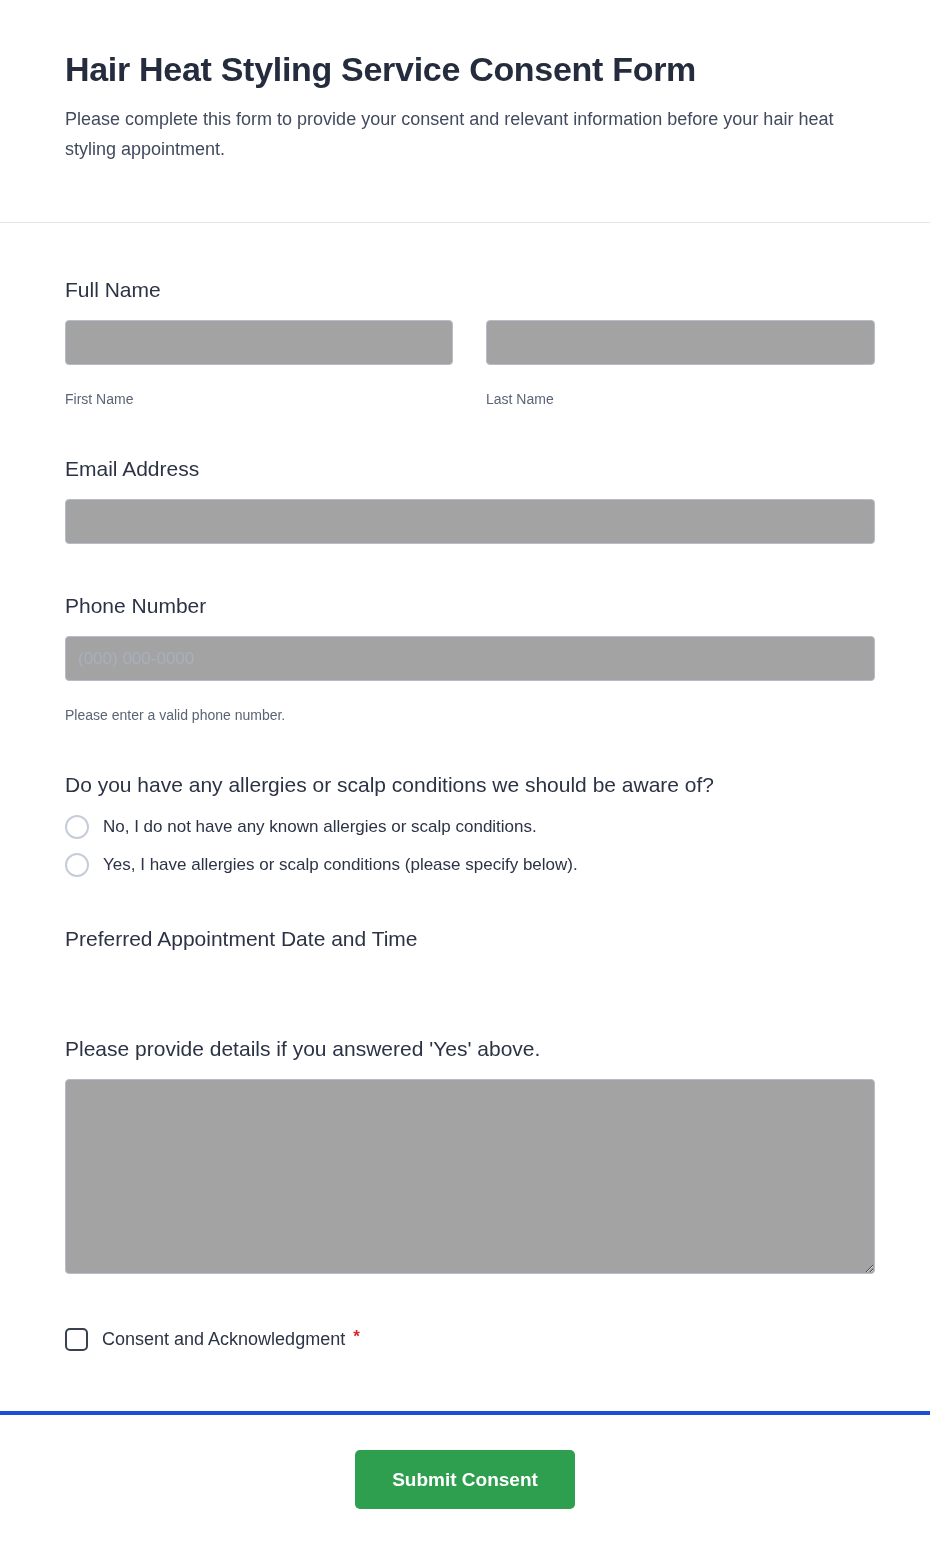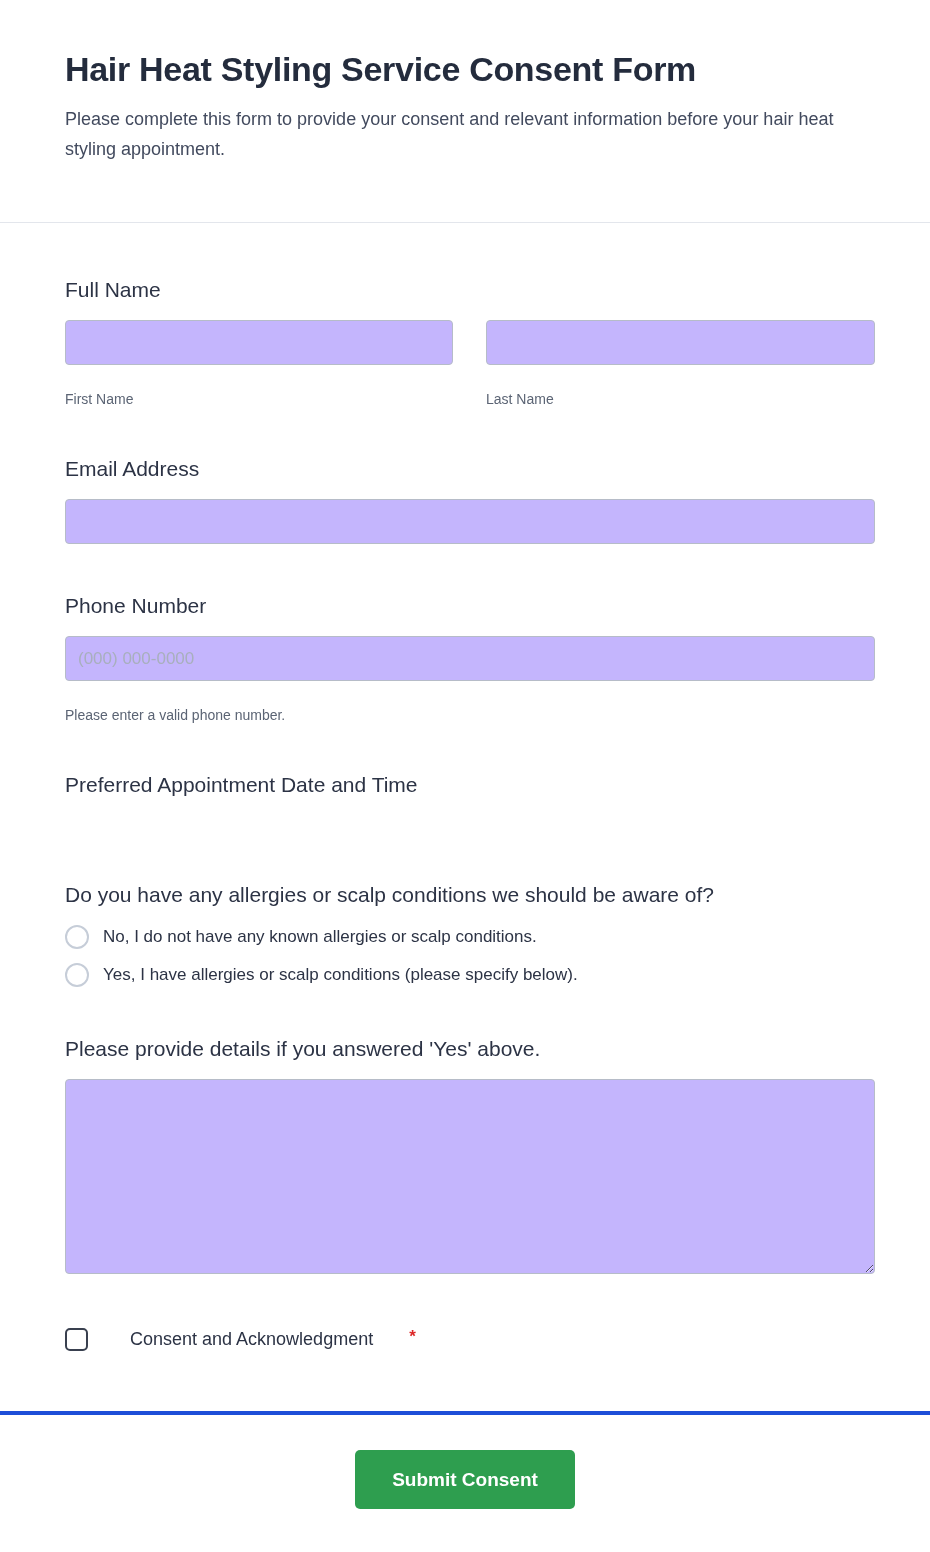--- a/index.html
+++ b/index.html
@@ -51,21 +51,21 @@
   }
   .row { display: flex; gap: 33px; }
   .col { flex: 1; max-width: 388px; }
   .col-wide { flex: 1; max-width: 390px; }
 
   input[type="text"], textarea {
     width: 100%;
     height: 45px;
     border: 1px solid #b6bcc8;
     border-radius: 4px;
-    background: #c4b5fd;
+    background: #a3a3a3;
     font-family: "Liberation Sans", sans-serif;
     font-size: 16px;
     color: #2c3345;
     padding: 0 12px;
     outline: none;
   }
   input::placeholder { color: #a8afbd; font-size: 17px; }
   .sublabel {
     margin-top: 26px;
     font-size: 14px;
@@ -105,21 +105,20 @@
     border-radius: 4px;
     border-color: #b6bcc8;
   }
 
   
   .checkbox-row {
     display: flex;
     align-items: center;
     margin: 14px 0 0 0;
     cursor: pointer;
-    gap: 28px;
   }
   .checkbox-box {
     width: 23px;
     height: 23px;
     border: 2px solid #39404f;
     border-radius: 5px;
     background: #fff;
     flex: 0 0 auto;
     margin-right: 14px;
   }
@@ -193,39 +192,39 @@
       <input type="text" class="single-input" value="" style="">
     </div>
 
     <div class="field">
       <div class="field-label">Phone Number</div>
       <input type="text" class="single-input" placeholder="(000) 000-0000" style="">
       <div class="sublabel">Please enter a valid phone number.</div>
     </div>
 
     <div class="field">
-      <div class="field-label">Preferred Appointment Date and Time</div>
-      <div class="spacer-appointment"></div>
-    </div>
-
-    <div class="field">
       <div class="field-label">Do you have any allergies or scalp conditions we should be aware of?</div>
       <div class="radio-group">
         <div class="radio-row">
           <span class="radio-circle"></span>
           <span class="radio-label">No, I do not have any known allergies or scalp conditions.</span>
         </div>
         <div class="radio-row">
           <span class="radio-circle"></span>
           <span class="radio-label">Yes, I have allergies or scalp conditions (please specify below).</span>
         </div>
       </div>
     </div>
 
     <div class="field">
+      <div class="field-label">Preferred Appointment Date and Time</div>
+      <div class="spacer-appointment"></div>
+    </div>
+
+    <div class="field">
       <div class="field-label">Please provide details if you answered 'Yes' above.</div>
       <textarea class="details-textarea" value="" style=""></textarea>
     </div>
 
     <div class="checkbox-row">
       <span class="checkbox-box"></span>
       <span class="checkbox-label">Consent and Acknowledgment</span>
       <span class="required-star">*</span>
     </div>
 

